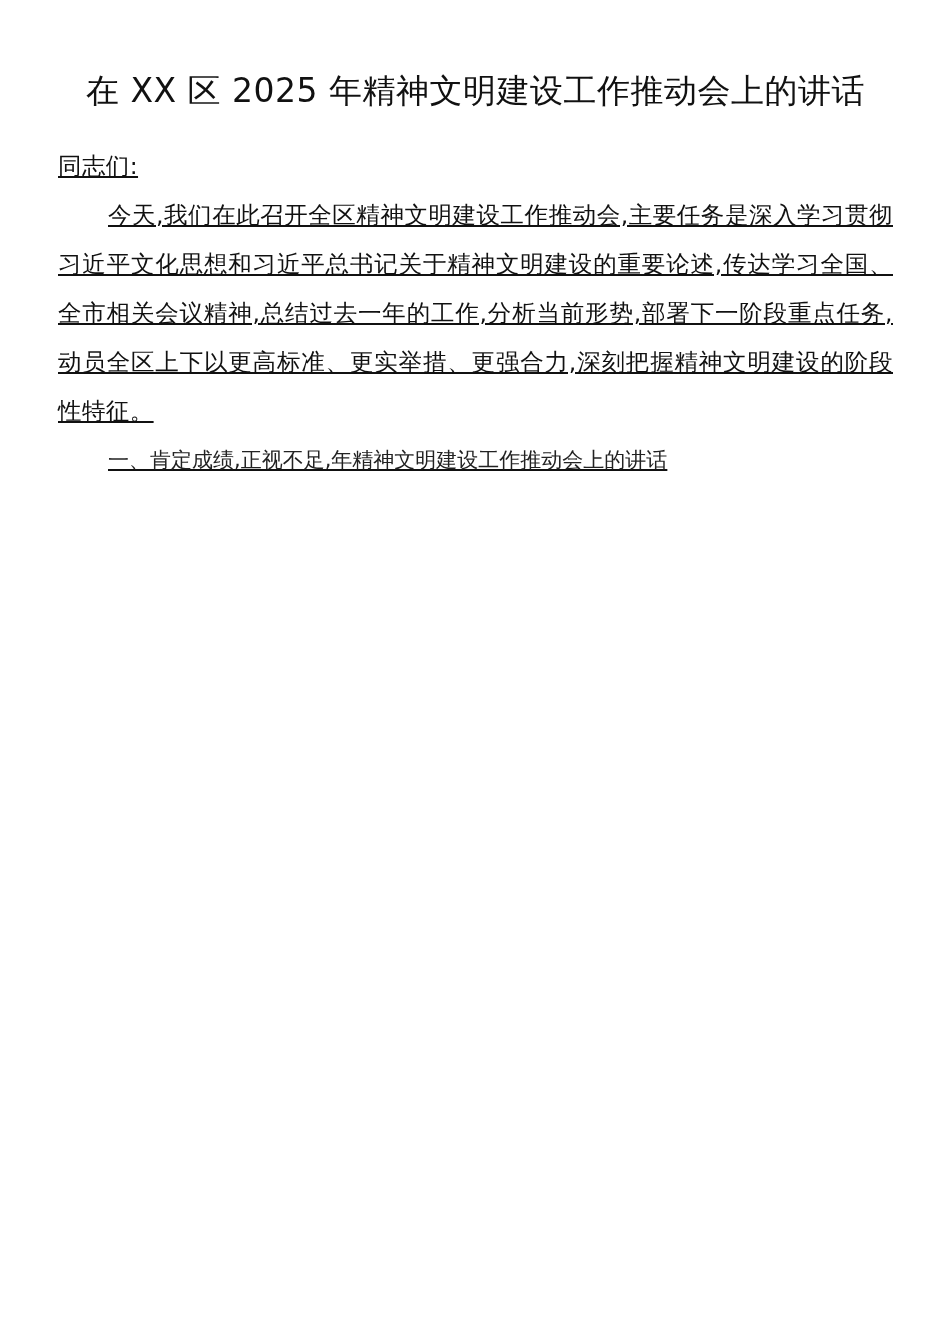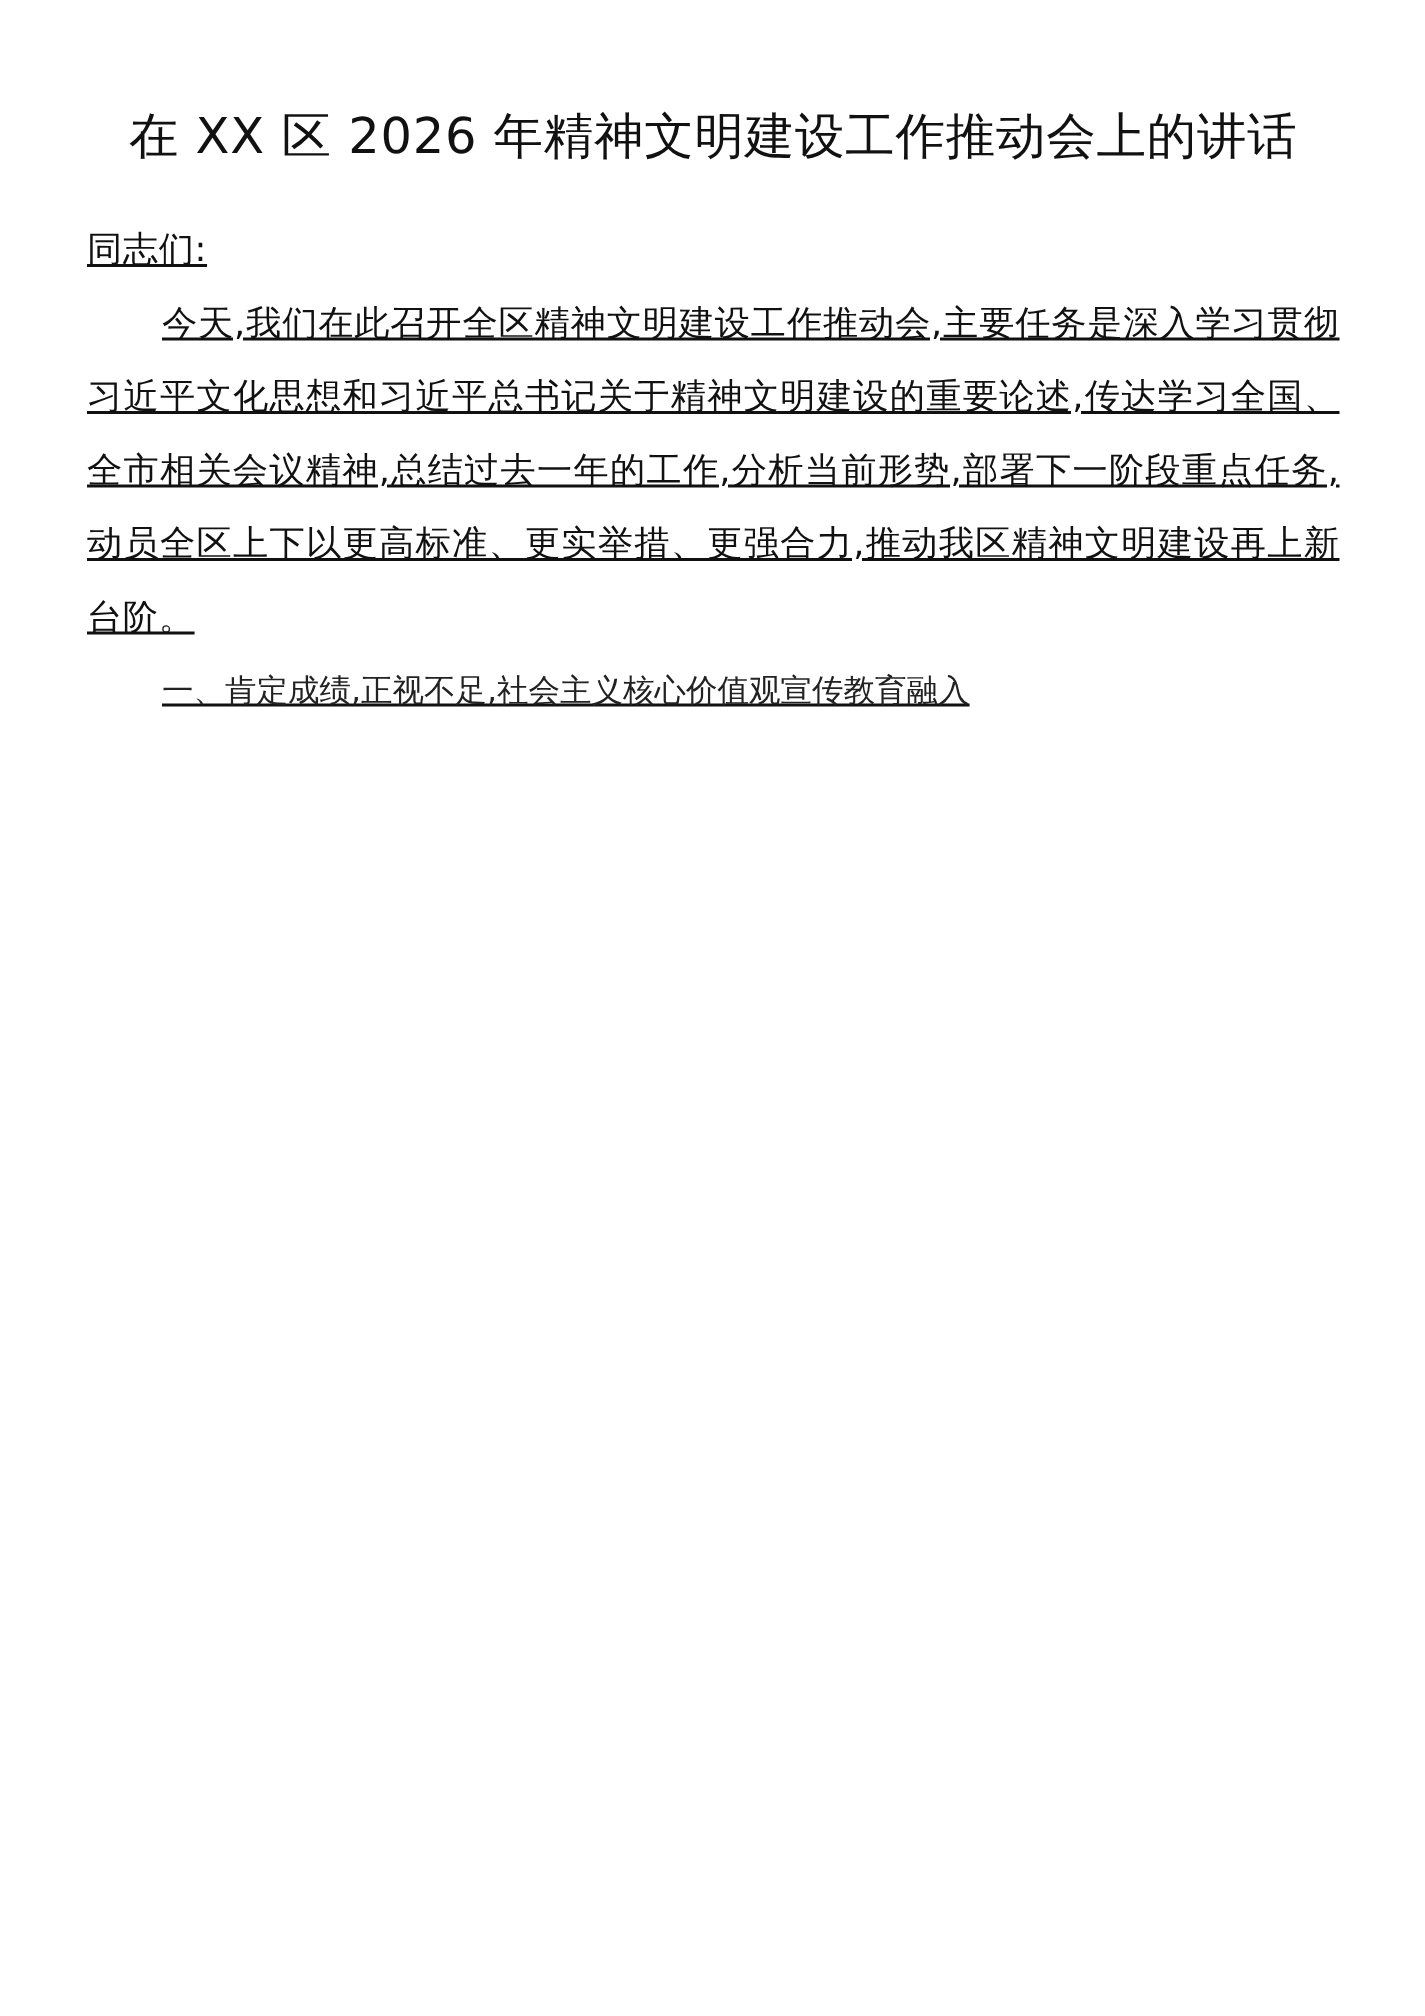--- a/index.html
+++ b/index.html
@@ -56,20 +56,20 @@
       text-indent: 50px;
       margin: 0;
       color: #222;
     }
     .bold { font-weight: bold; }
   </style>
 </head>
 <body>
 
 <div class="page">
-  <div class="title">在 XX 区 2026 年精神文明建设工作推动会上的讲话</div>
+  <div class="title">在 XX 区 2025 年精神文明建设工作推动会上的讲话</div>
 
   <div class="body">
     <p class="p salutation">同志们:</p>
-    <p class="p indent">今天,我们在此召开全区精神文明建设工作推动会,主要任务是深入学习贯彻习近平文化思想和习近平总书记关于精神文明建设的重要论述,传达学习全国、全市相关会议精神,总结过去一年的工作,分析当前形势,部署下一阶段重点任务,动员全区上下以更高标准、更实举措、更强合力,推动我区精神文明建设再上新台阶。</p>
-    <p class="heading">一、肯定成绩,正视不足,社会主义核心价值观宣传教育融入</p>
+    <p class="p indent">今天,我们在此召开全区精神文明建设工作推动会,主要任务是深入学习贯彻习近平文化思想和习近平总书记关于精神文明建设的重要论述,传达学习全国、全市相关会议精神,总结过去一年的工作,分析当前形势,部署下一阶段重点任务,动员全区上下以更高标准、更实举措、更强合力,深刻把握精神文明建设的阶段性特征。</p>
+    <p class="heading">一、肯定成绩,正视不足,年精神文明建设工作推动会上的讲话</p>
   </div>
 </div>
 
 </body></html>

